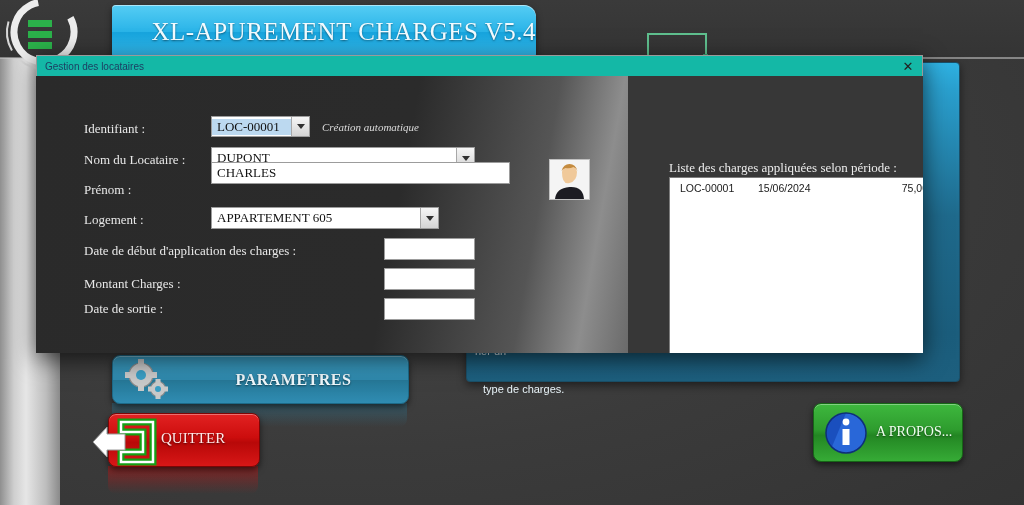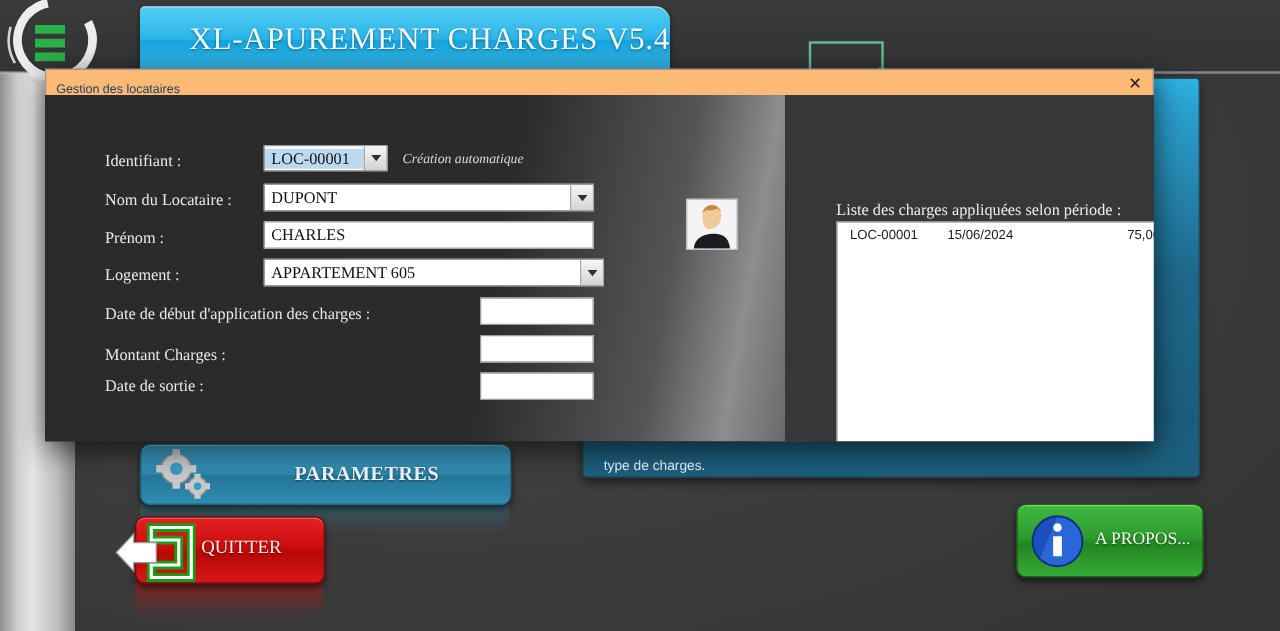--- a/index.html
+++ b/index.html
@@ -32,21 +32,21 @@
     box-shadow:0 3px 6px rgba(0,0,0,.5), inset 0 1px 0 rgba(255,255,255,.5);
     display:flex;align-items:center;justify-content:flex-end;}
   #title-banner span{font-family:"Liberation Serif",serif;font-size:25px;color:#f2fbff;
     letter-spacing:.5px;text-shadow:0 1px 2px rgba(0,0,0,.45);}
 
   
   #info-panel{position:absolute;left:466px;top:62px;width:492px;height:318px;
     background:linear-gradient(180deg,#2fb2e2 0%,#2aa0cf 8%,#1f6a8c 48%,#1b5d7c 85%,#1d5f7e 100%);
     border:1px solid #1a4f68;border-radius:4px;box-shadow:0 3px 8px rgba(0,0,0,.5);}
   #info-text{position:absolute;left:8px;top:10px;right:8px;color:#e9f4f9;font-size:11px;line-height:20px;}
-  #info-text p{margin:0 0 12px 0;}
+  #info-text p{margin:16px 0 12px 0;}
 
   
   .bigbtn{position:absolute;border-radius:8px;display:flex;align-items:center;
     box-shadow:0 3px 6px rgba(0,0,0,.55), inset 0 1px 0 rgba(255,255,255,.35);}
   #btn-parametres{left:112px;top:355px;width:295px;height:47px;
     background:linear-gradient(180deg,#3a9ec4 0%,#2f89ad 50%,#267897 52%,#2f8cb2 100%);
     border:1px solid #1d6a88;font-weight:bold;}
   #btn-parametres .lbl{flex:1;text-align:center;font-family:"Liberation Serif",serif;
      font-size:16px;color:#eef7fb;text-shadow:0 1px 2px rgba(0,0,0,.5);letter-spacing:.5px;}
   #btn-quitter{left:108px;top:413px;width:150px;height:52px;
@@ -60,22 +60,22 @@
     background:linear-gradient(180deg,rgba(45,120,150,.45),rgba(40,60,70,0));}
   #btn-apropos{left:813px;top:403px;width:148px;height:57px;
     background:linear-gradient(180deg,#3eb83e 0%,#2e9c2e 45%,#238623 55%,#36ab36 100%);
     border:1px solid #166616;}
   #btn-apropos .lbl{position:absolute;left:62px;top:20px;font-family:"Liberation Serif",serif;
     font-size:14px;color:#f1fff1;text-shadow:0 1px 2px rgba(0,0,0,.55);}
 
   
   #dialog{position:absolute;left:36px;top:55px;width:887px;height:298px;
     background:#2b2b2b;box-shadow:0 6px 22px rgba(0,0,0,.65);}
-  #dlg-titlebar{height:21px;background:#fdba74;border:1px solid #9a9a9a;border-bottom:none;
-    display:flex;align-items:flex-end;position:relative;}
+  #dlg-titlebar{height:21px;background:#14b8a6;border:1px solid #9a9a9a;border-bottom:none;
+    display:flex;align-items:center;position:relative;}
   #dlg-title{font-size:10px;color:#1c3f63;margin-left:8px;font-family:"Liberation Sans",sans-serif;}
   #dlg-close{position:absolute;right:6px;top:2px;width:16px;height:16px;display:flex;
     align-items:center;justify-content:center;font-size:13px;color:#222;cursor:pointer;}
   #dlg-body{position:absolute;left:0;top:21px;width:887px;height:277px;
     background:linear-gradient(100deg,#2b2b2b 0%,#2c2c2c 52%,#6e6e6e 65%,#9e9e9e 68%,#444 71%,#333 100%);
     overflow:hidden;}
   #dlg-left{position:absolute;left:0;top:0;width:592px;height:277px;
     background:linear-gradient(100deg,#2a2a2a 0%,#2b2b2b 60%,#555 82%,#8d8d8d 92%,#6a6a6a 100%);}
   #dlg-right{position:absolute;left:592px;top:0;width:295px;height:277px;background:#373737;}
 
@@ -216,25 +216,25 @@
     </div>
     <span class="frm-label" style="left:286px;top:45px;font-style:italic;font-size:11px;color:#dcdcdc;">Création automatique</span>
 
     <div class="combo" style="left:175px;top:71px;width:264px;height:22px;">
       <span class="val">DUPONT</span>
       <span class="arrow">
           <i></i>
         </span>
     </div>
 
-    <div class="txtbox" style="left:175px;top:101px;width:264px;height:22px;">
+    <div class="txtbox" style="left:175px;top:86px;width:299px;height:22px;">
       <span>CHARLES</span>
     </div>
 
-    <div class="combo" style="left:175px;top:131px;width:272px;height:22px;">
+    <div class="combo" style="left:175px;top:131px;width:228px;height:22px;">
       <span class="val">APPARTEMENT 605</span>
       <span class="arrow">
           <i></i>
         </span>
     </div>
 
 
     <div class="txtbox" style="left:348px;top:162px;width:91px;height:22px;">
       <span></span>
     </div>

